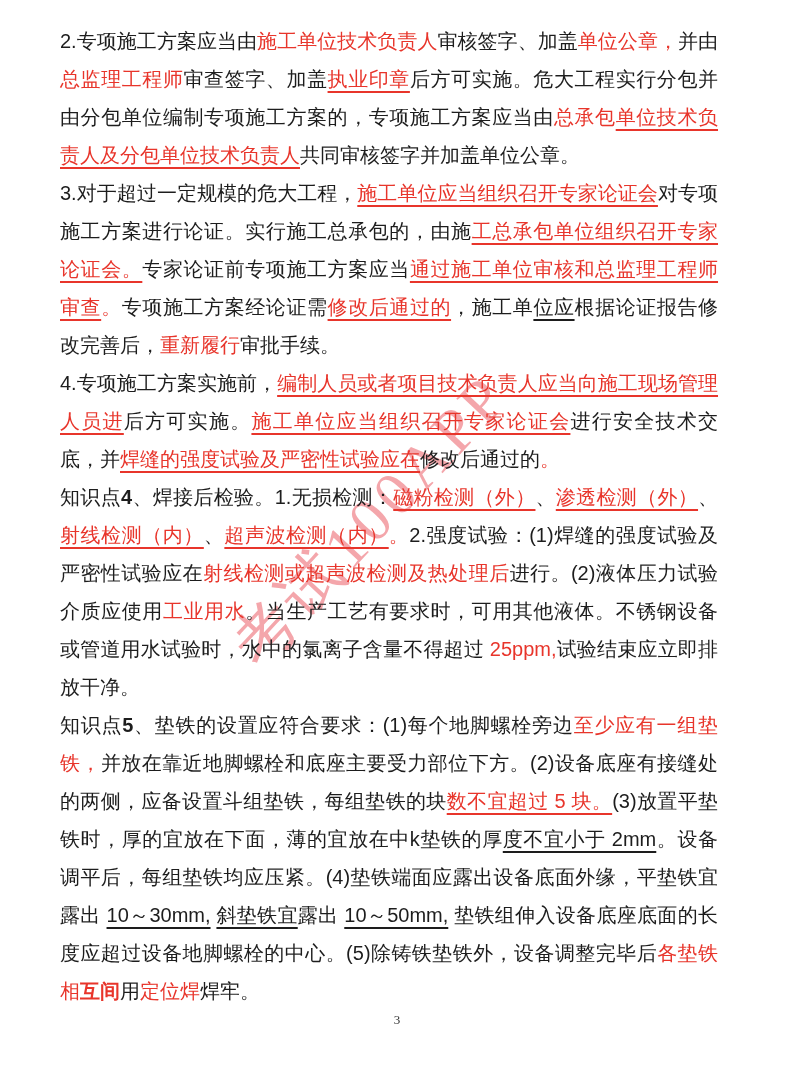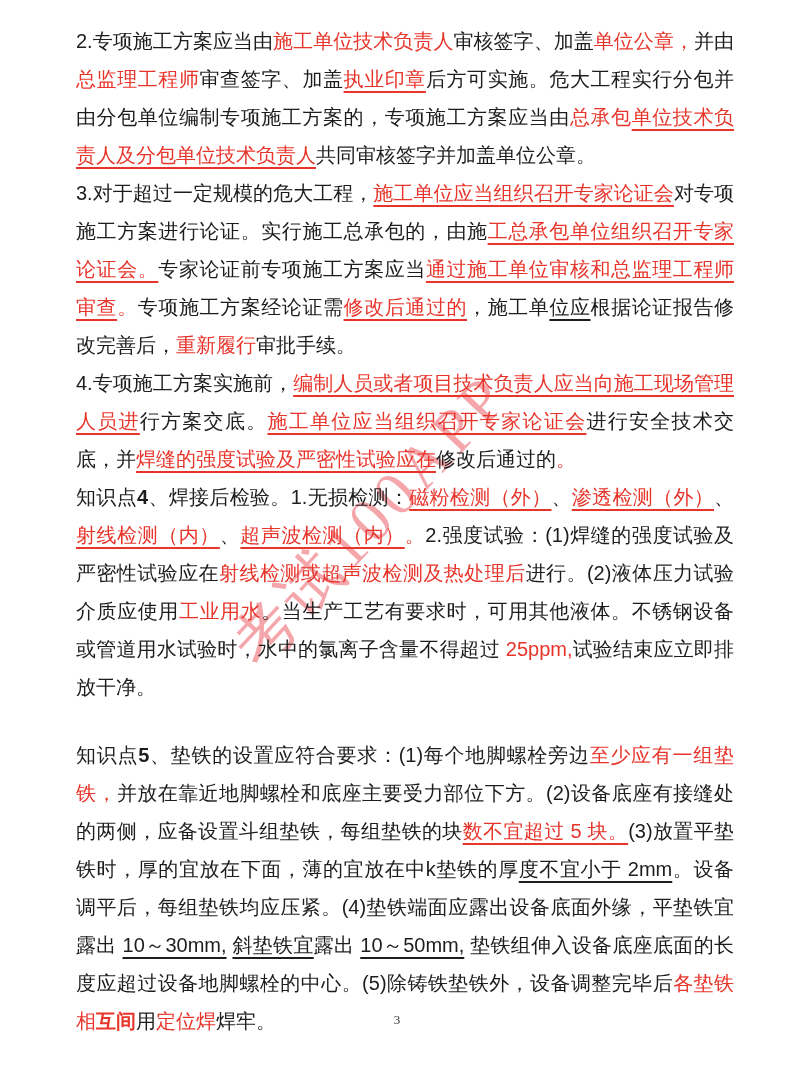--- a/index.html
+++ b/index.html
@@ -25,35 +25,35 @@
     font-size: 62px;
     letter-spacing: 5px;
     color: rgba(235, 92, 102, 0.55);
     white-space: nowrap;
     z-index: 1;
     pointer-events: none;
     font-family: "Liberation Serif", serif;
   }
   .content {
     position: absolute;
-    left: 76px;
+    left: 60px;
     top: 22px;
     width: 658px;
     z-index: 2;
     color: #1d1d1d;
     font-size: 20px;
     line-height: 38px;
     text-align: justify;
   }
   .content p {
     margin: 0;
     padding: 0;
   }
   .content p.gap-md { }
-  .content p.gap-lg { margin-top: 30px; }
+  .content p.gap-lg { }
   .run-red { color: #e8352b; }
   .run-u {
     text-decoration: underline;
     text-decoration-thickness: 1.5px;
     text-underline-offset: 5px;
   }
   .run-b { font-weight: 700; }
   .footer {
     position: absolute;
     left: 0;
@@ -67,18 +67,18 @@
   }
 </style>
 </head>
 <body>
 
 <div class="page">
   <div class="watermark">考试100APP</div>
   <div class="content" id="doc-content">
       <p><span>2.专项施工方案应当由</span><span class="run-red">施工单位技术负责人</span><span>审核签字、加盖</span><span class="run-red">单位公章，</span><span>并由</span><span class="run-red">总监理工程师</span><span>审查签字、加盖</span><span class="run-red run-u">执业印章</span><span>后方可实施。危大工程实行分包并由分包单位编制专项施工方案的，专项施工方案应当由</span><span class="run-red">总承包</span><span class="run-red run-u">单位技术负责人及分包单位技术负责人</span><span>共同审核签字并加盖单位公章。</span></p>
       <p><span>3.对于超过一定规模的危大工程，</span><span class="run-red run-u">施工单位应当组织召开专家论证会</span><span>对专项施工方案进行论证。实行施工总承包的，由施</span><span class="run-red run-u">工总承包单位组织召开专家论证会。</span><span>专家论证前专项施工方案应当</span><span class="run-red run-u">通过施工单位审核和总监理工程师审查</span><span class="run-red">。</span><span>专项施工方案经论证需</span><span class="run-red run-u">修改后通过的</span><span>，施工单</span><span class="run-u">位应</span><span>根据论证报告修改完善后，</span><span class="run-red">重新履行</span><span>审批手续。</span></p>
-      <p><span>4.专项施工方案实施前，</span><span class="run-red run-u">编制人员或者项目技术负责人应当向施工现场管理人员进</span><span>行方案交底。</span><span class="run-red run-u">施工单位应当组织召开专家论证会</span><span>进行安全技术交底，并</span><span class="run-red run-u">焊缝的强度试验及严密性试验应在</span><span>修改后通过的</span><span class="run-red">。</span></p>
+      <p><span>4.专项施工方案实施前，</span><span class="run-red run-u">编制人员或者项目技术负责人应当向施工现场管理人员进</span><span>后方可实施。</span><span class="run-red run-u">施工单位应当组织召开专家论证会</span><span>进行安全技术交底，并</span><span class="run-red run-u">焊缝的强度试验及严密性试验应在</span><span>修改后通过的</span><span class="run-red">。</span></p>
       <p class="gap-md"><span>知识点</span><span class="run-b">4</span><span>、焊接后检验。1.无损检测：</span><span class="run-red run-u">磁粉检测（外）</span><span>、</span><span class="run-red run-u">渗透检测（外）</span><span>、</span><span class="run-red run-u">射线检测（内）</span><span>、</span><span class="run-red run-u">超声波检测（内）</span><span class="run-red">。</span><span>2.强度试验：(1)焊缝的强度试验及严密性试验应在</span><span class="run-red">射线检测或超声波检测及热处理后</span><span>进行。(2)液体压力试验介质应使用</span><span class="run-red">工业用水</span><span>。当生产工艺有要求时，可用其他液体。不锈钢设备或管道用水试验时，水中的氯离子含量不得超过 </span><span class="run-red">25ppm,</span><span>试验结束应立即排放干净。</span></p>
       <p class="gap-lg"><span>知识点</span><span class="run-b">5</span><span>、垫铁的设置应符合要求：(1)每个地脚螺栓旁边</span><span class="run-red">至少应有一组垫铁，</span><span>并放在靠近地脚螺栓和底座主要受力部位下方。(2)设备底座有接缝处的两侧，应备设置斗组垫铁，每组垫铁的块</span><span class="run-red run-u">数不宜超过 5 块。</span><span>(3)放置平垫铁时，厚的宜放在下面，薄的宜放在中k垫铁的厚</span><span class="run-u">度不宜小于 2mm</span><span>。设备调平后，每组垫铁均应压紧。(4)垫铁端面应露出设备底面外缘，平垫铁宜露出 </span><span class="run-u">10～30mm,</span><span> </span><span class="run-u">斜垫铁宜</span><span>露出 </span><span class="run-u">10～50mm,</span><span> 垫铁组伸入设备底座底面的长度应超过设备地脚螺栓的中心。(5)除铸铁垫铁外，设备调整完毕后</span><span class="run-red">各垫铁相</span><span class="run-red run-b">互间</span><span>用</span><span class="run-red">定位焊</span><span>焊牢。</span></p>
     </div>
   <div class="footer">3</div>
 </div>
 
 </body></html>

